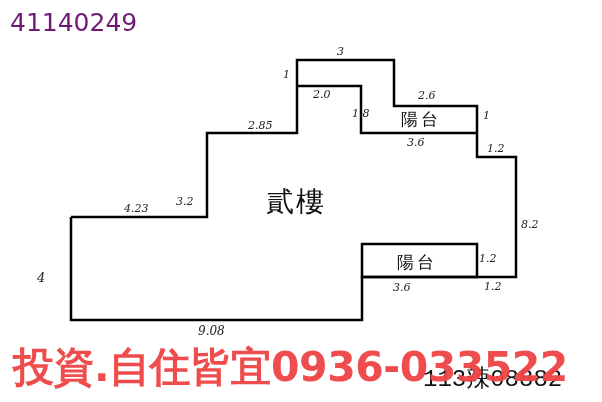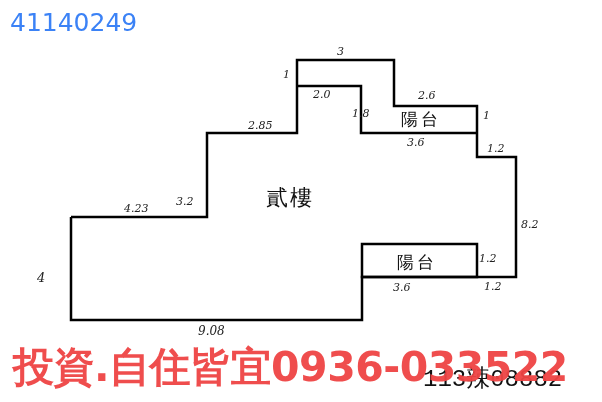--- a/index.html
+++ b/index.html
@@ -1,20 +1,20 @@
 <!DOCTYPE html>
 <html><head>
   <meta charset="utf-8">
   <style>
     html, body { margin: 0; padding: 0; background: #ffffff; }
     body { width: 602px; height: 402px; position: relative; overflow: hidden; font-family: "DejaVu Sans", sans-serif; }
     #plan { position: absolute; left: 0; top: 0; }
-    .doc-id { position: absolute; left: 10px; top: 8px; font-family: "DejaVu Sans", sans-serif; font-size: 25px; color: #3b82f6; letter-spacing: 0px; }
+    .doc-id { position: absolute; left: 10px; top: 8px; font-family: "DejaVu Sans", sans-serif; font-size: 25px; color: #701a75; letter-spacing: 0px; }
     .dim { position: absolute; font-family: "DejaVu Serif", serif; font-style: italic; font-size: 11px; color: #222; white-space: nowrap; }
-    .room-label { position: absolute; font-family: "DejaVu Serif", serif; font-size: 22px; color: #111; letter-spacing: 2px; }
+    .room-label { position: absolute; font-family: "DejaVu Serif", serif; font-size: 28px; color: #111; letter-spacing: 2px; }
     .balcony-label { position: absolute; font-family: "DejaVu Serif", serif; font-size: 17px; color: #111; letter-spacing: 3px; }
     .case-no { position: absolute; left: 423px; top: 362px; font-family: Liberation Mono, monospace; font-size: 24px; color: #111; white-space: nowrap; }
     .promo { position: absolute; left: 13px; top: 340px; font-family: "DejaVu Sans", sans-serif; font-weight: bold; font-size: 41px; color: #ef4444; white-space: nowrap; letter-spacing: -0.5px; opacity: 0.95; }
   </style>
 </head>
 <body>
 
 <div class="doc-id">41140249</div>
 
 <svg id="plan" width="602" height="402" viewBox="0 0 602 402">

